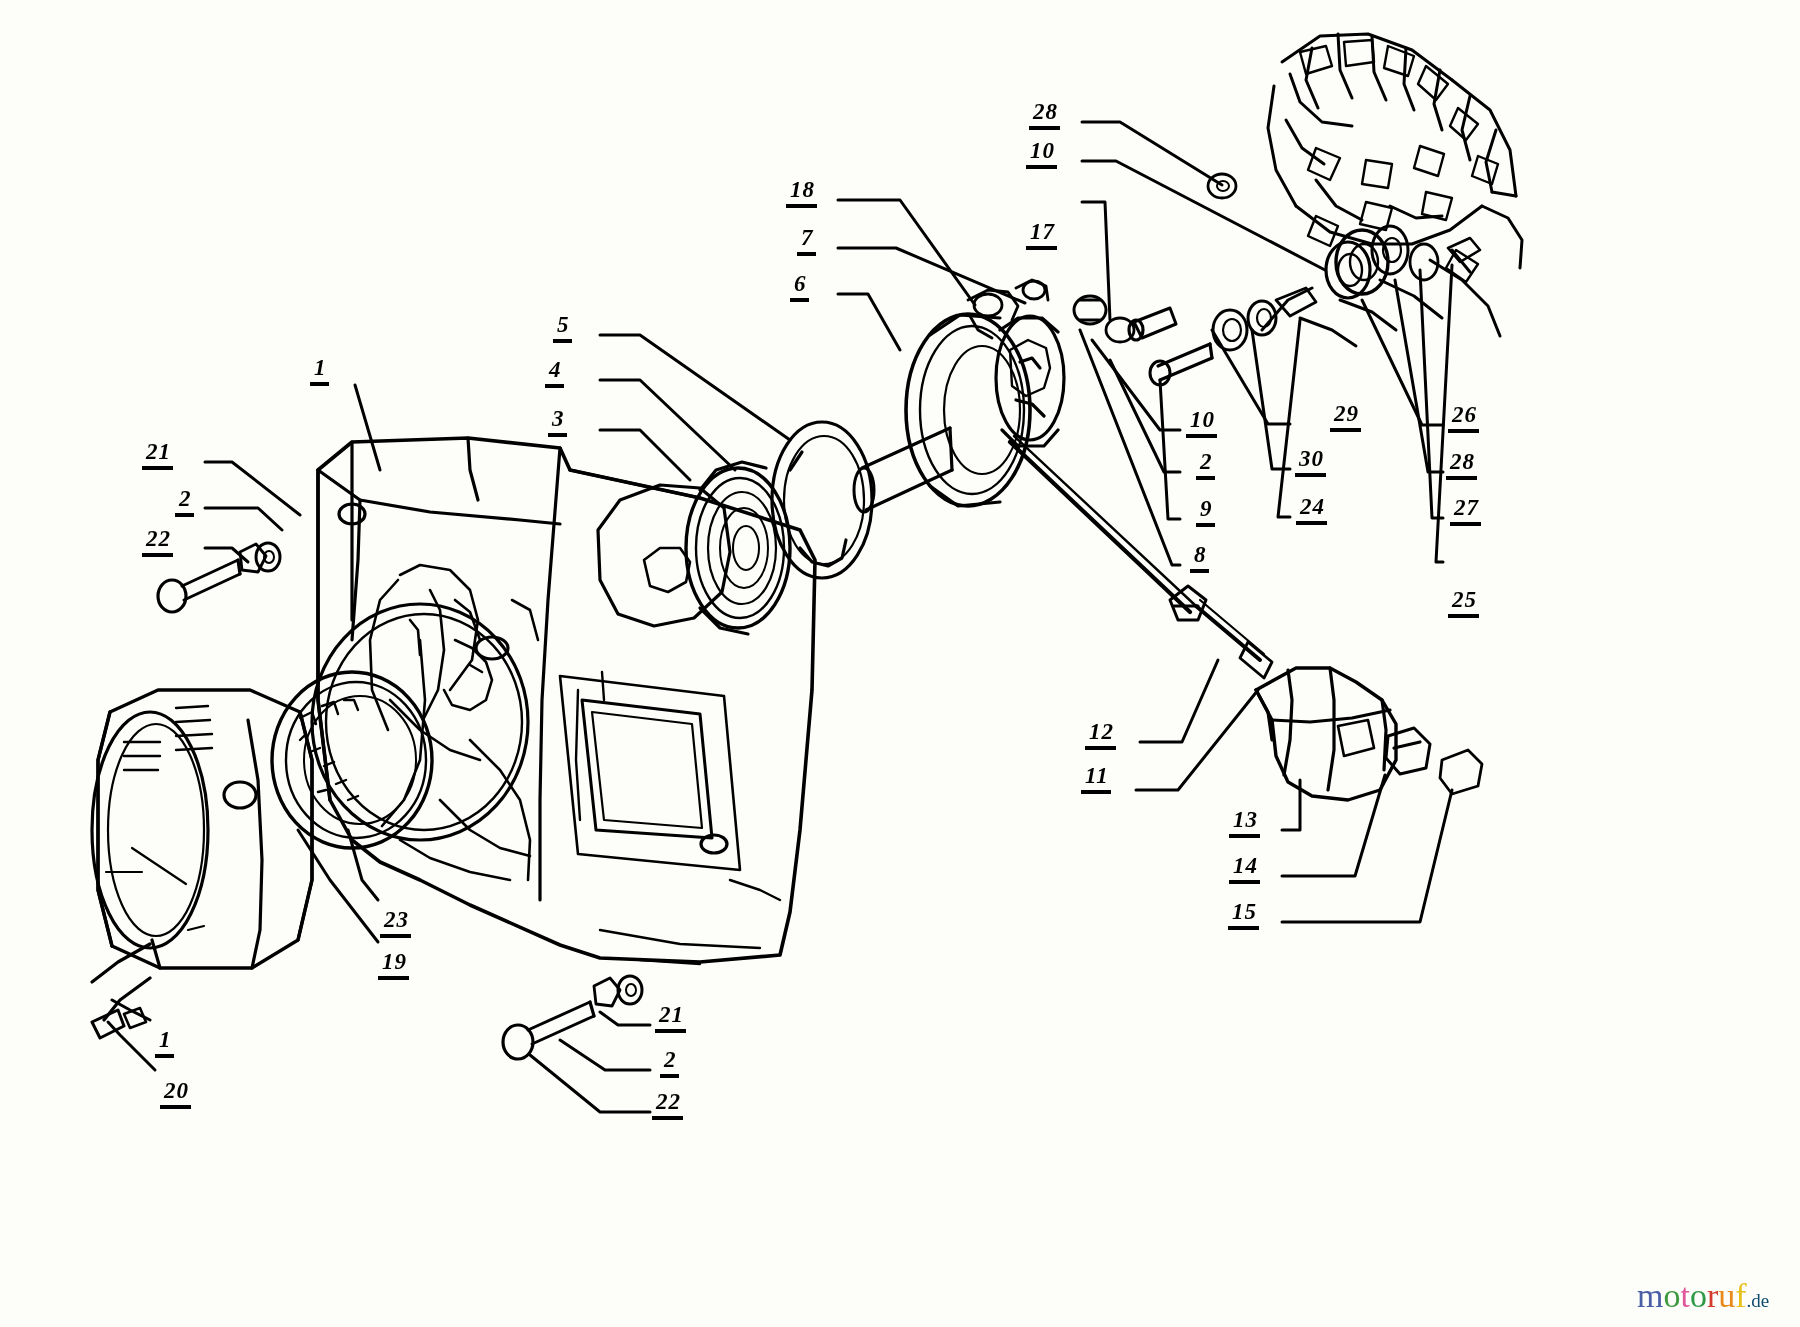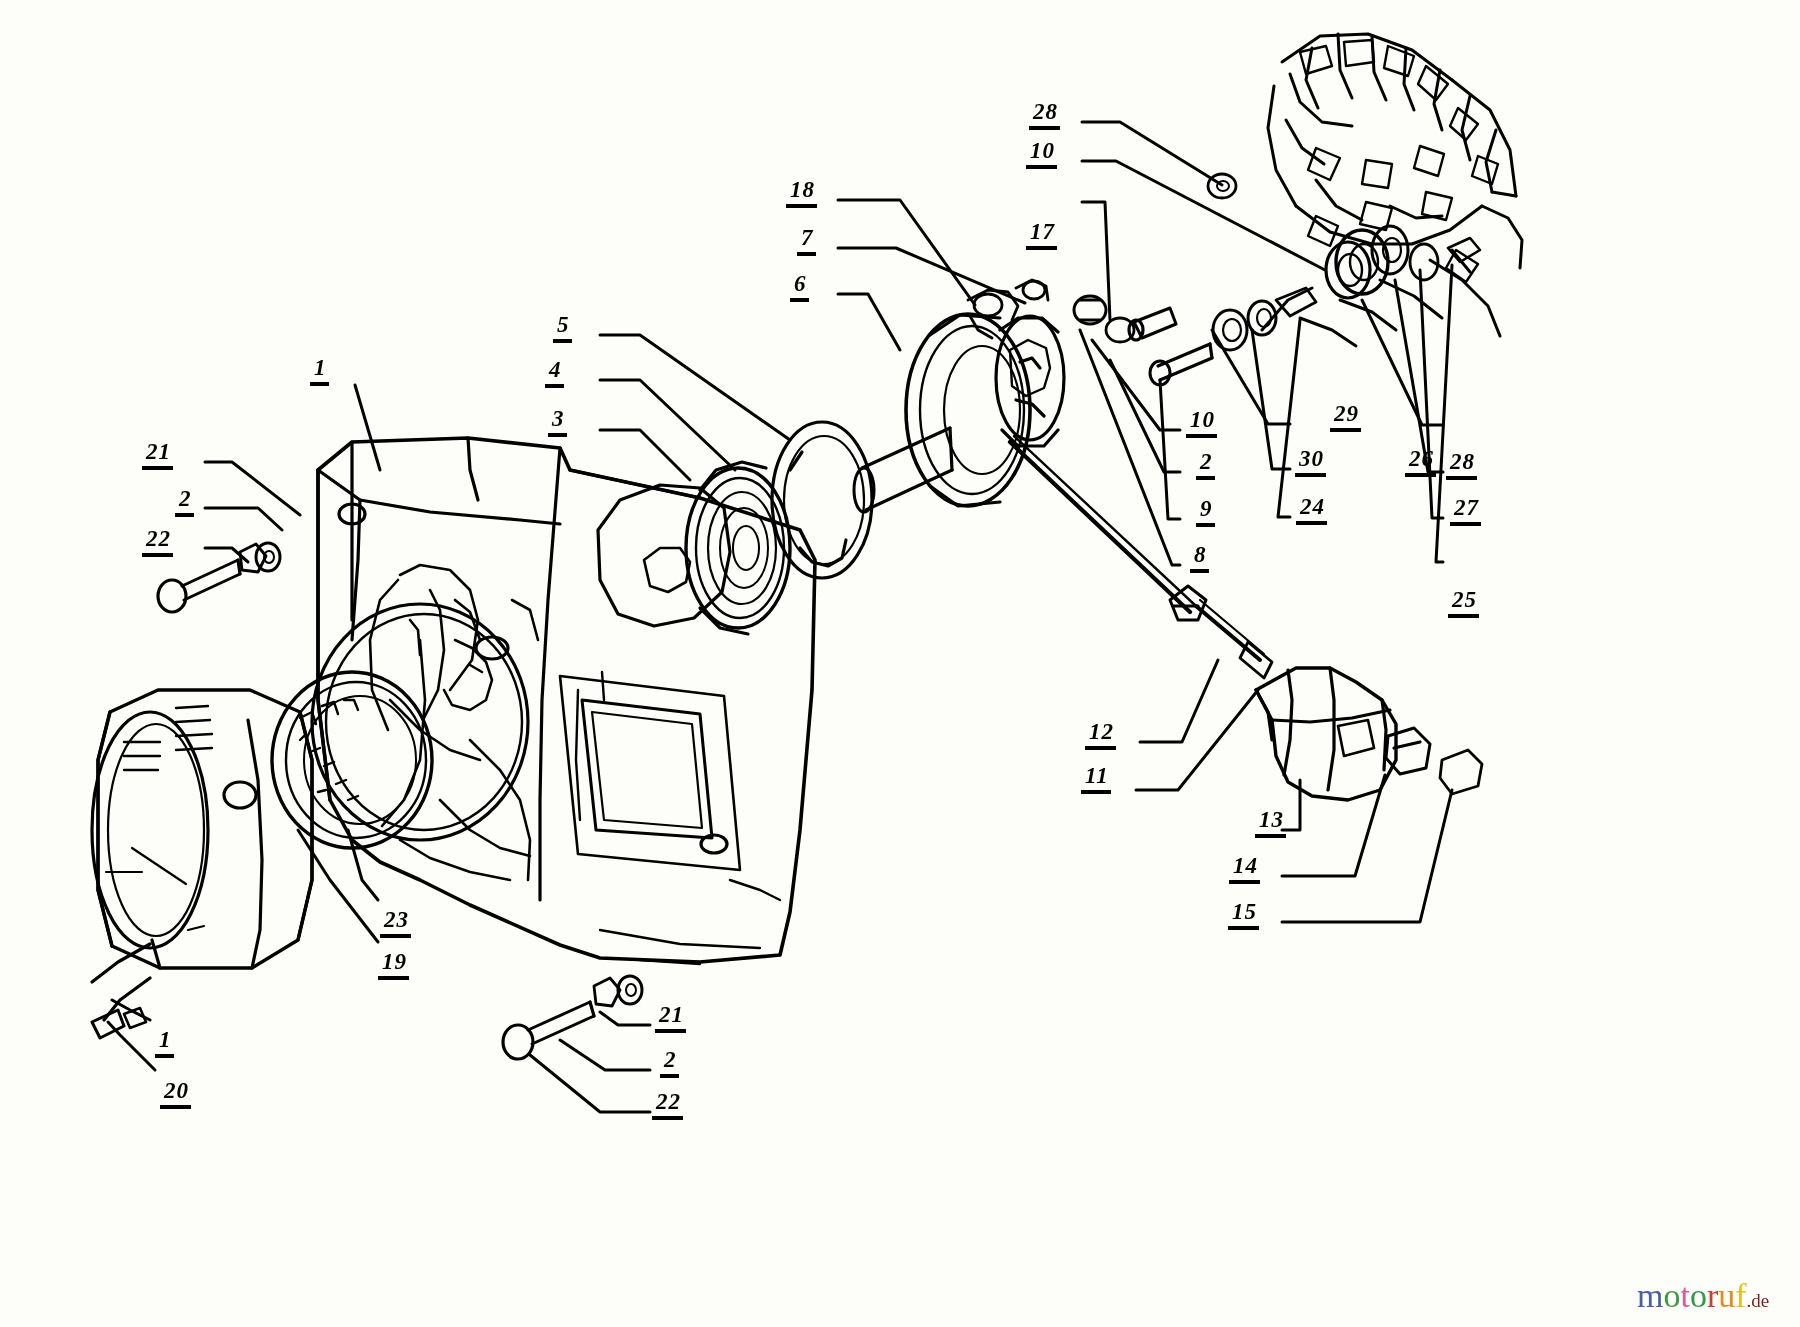--- a/index.html
+++ b/index.html
@@ -24,21 +24,21 @@
     letter-spacing:1px;
   }
 
   
   #watermark{
     position:absolute;left:1637px;top:1277px;
     font-family:"Liberation Serif", serif;
     font-size:34px;font-weight:400;letter-spacing:0px;
     white-space:nowrap;
   }
-  #watermark .d{font-size:19px;color:#7f1d1d;}
+  #watermark .d{font-size:19px;color:#0c4a6e;}
   .wm-m{color:#4a5fa5;}
   .wm-o1{color:#3f9a3f;}
   .wm-t{color:#e0559b;}
   .wm-o2{color:#2f9a46;}
   .wm-r{color:#d33b2c;}
   .wm-u{color:#e88b1c;}
   .wm-f{color:#e8c01c;}
 </style>
 </head>
 <body>
@@ -431,27 +431,27 @@
       <div class="callout" style="left: 1029px; top: 100px;">28</div>
       <div class="callout" style="left: 1026px; top: 139px;">10</div>
       <div class="callout" style="left: 1026px; top: 180px; margin-top: 40px;">17</div>
       <div class="callout" style="left: 1186px; top: 408px;">10</div>
       <div class="callout" style="left: 1196px; top: 450px;">2</div>
       <div class="callout" style="left: 1196px; top: 497px;">9</div>
       <div class="callout" style="left: 1190px; top: 543px;">8</div>
       <div class="callout" style="left: 1330px; top: 402px;">29</div>
       <div class="callout" style="left: 1295px; top: 447px;">30</div>
       <div class="callout" style="left: 1296px; top: 495px;">24</div>
-      <div class="callout" style="left: 1405px; top: 403px; margin-top: 44px;">26</div>
+      <div class="callout" style="left: 1448px; top: 403px;">26</div>
       <div class="callout" style="left: 1446px; top: 450px;">28</div>
       <div class="callout" style="left: 1450px; top: 496px;">27</div>
       <div class="callout" style="left: 1448px; top: 540px; margin-top: 48px;">25</div>
       <div class="callout" style="left: 1085px; top: 720px;">12</div>
       <div class="callout" style="left: 1081px; top: 764px;">11</div>
-      <div class="callout" style="left: 1229px; top: 808px; margin-left: 26px;">13</div>
+      <div class="callout" style="left: 1229px; top: 808px;">13</div>
       <div class="callout" style="left: 1229px; top: 854px;">14</div>
       <div class="callout" style="left: 1228px; top: 900px;">15</div>
       <div class="callout" style="left: 380px; top: 908px;">23</div>
       <div class="callout" style="left: 378px; top: 950px; font-family: Liberation Serif, serif;">19</div>
       <div class="callout" style="left: 155px; top: 1028px;">1</div>
       <div class="callout" style="left: 160px; top: 1079px;">20</div>
       <div class="callout" style="left: 655px; top: 1003px;">21</div>
       <div class="callout" style="left: 660px; top: 1048px;">2</div>
       <div class="callout" style="left: 652px; top: 1090px;">22</div>
     </div>

